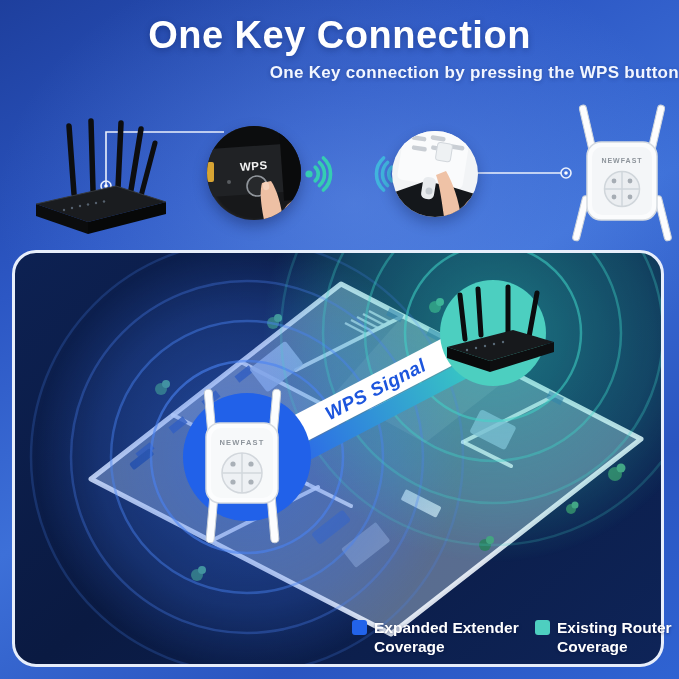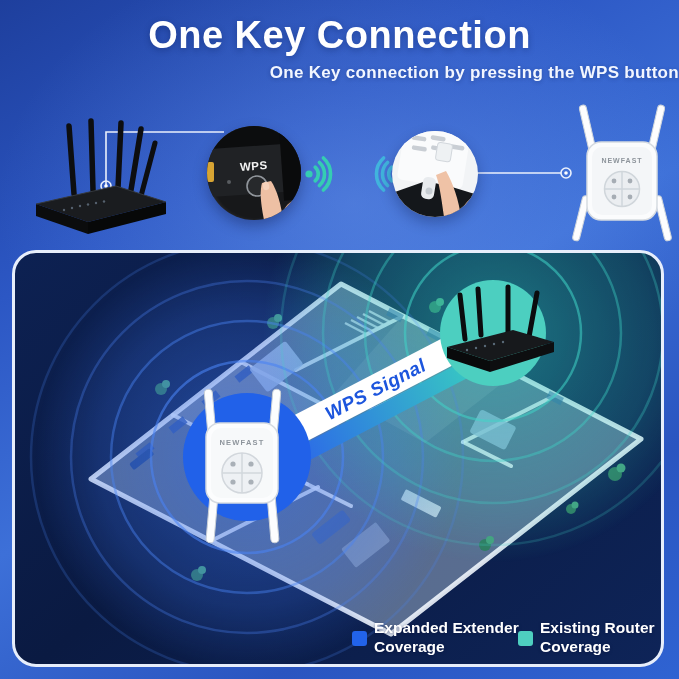--- a/index.html
+++ b/index.html
@@ -28,25 +28,25 @@
     box-shadow:0 6px 14px rgba(8,16,60,.35), inset 1px 2px 5px rgba(255,255,255,.16);}
   #circle-ext{left:392px;top:131px;width:86px;height:86px;background:#f2f4f6;
     box-shadow:0 6px 14px rgba(8,16,60,.3);}
   .panel{
     position:absolute;left:12px;top:250px;width:652px;height:417px;box-sizing:border-box;
     border:3px solid #e7eefb;border-radius:24px;overflow:hidden;
     background:linear-gradient(140deg,#0d2152 0%,#0a1a42 45%,#0e2458 100%);
   }
   .legend-item{
     position:absolute;display:flex;gap:7px;color:#ffffff;font-weight:bold;
-    font-size:15.5px;line-height:19px;text-shadow:0 1px 3px rgba(5,15,60,.5);align-items:center;
+    font-size:15.5px;line-height:19px;text-shadow:0 1px 3px rgba(5,15,60,.5);
   }
   .legend-swatch{width:15px;height:15px;border-radius:3px;margin-top:2px;flex:none;}
   #legend-extender{left:352px;top:618px;}
-  #legend-router{left:518px;top:618px;}
+  #legend-router{left:535px;top:618px;}
   svg{display:block;}
 </style>
 </head>
 <body>
 
 <div class="stage">
 
   <div class="title">One Key Connection</div>
   <div class="subtitle">One Key connection by pressing the WPS button</div>
 

